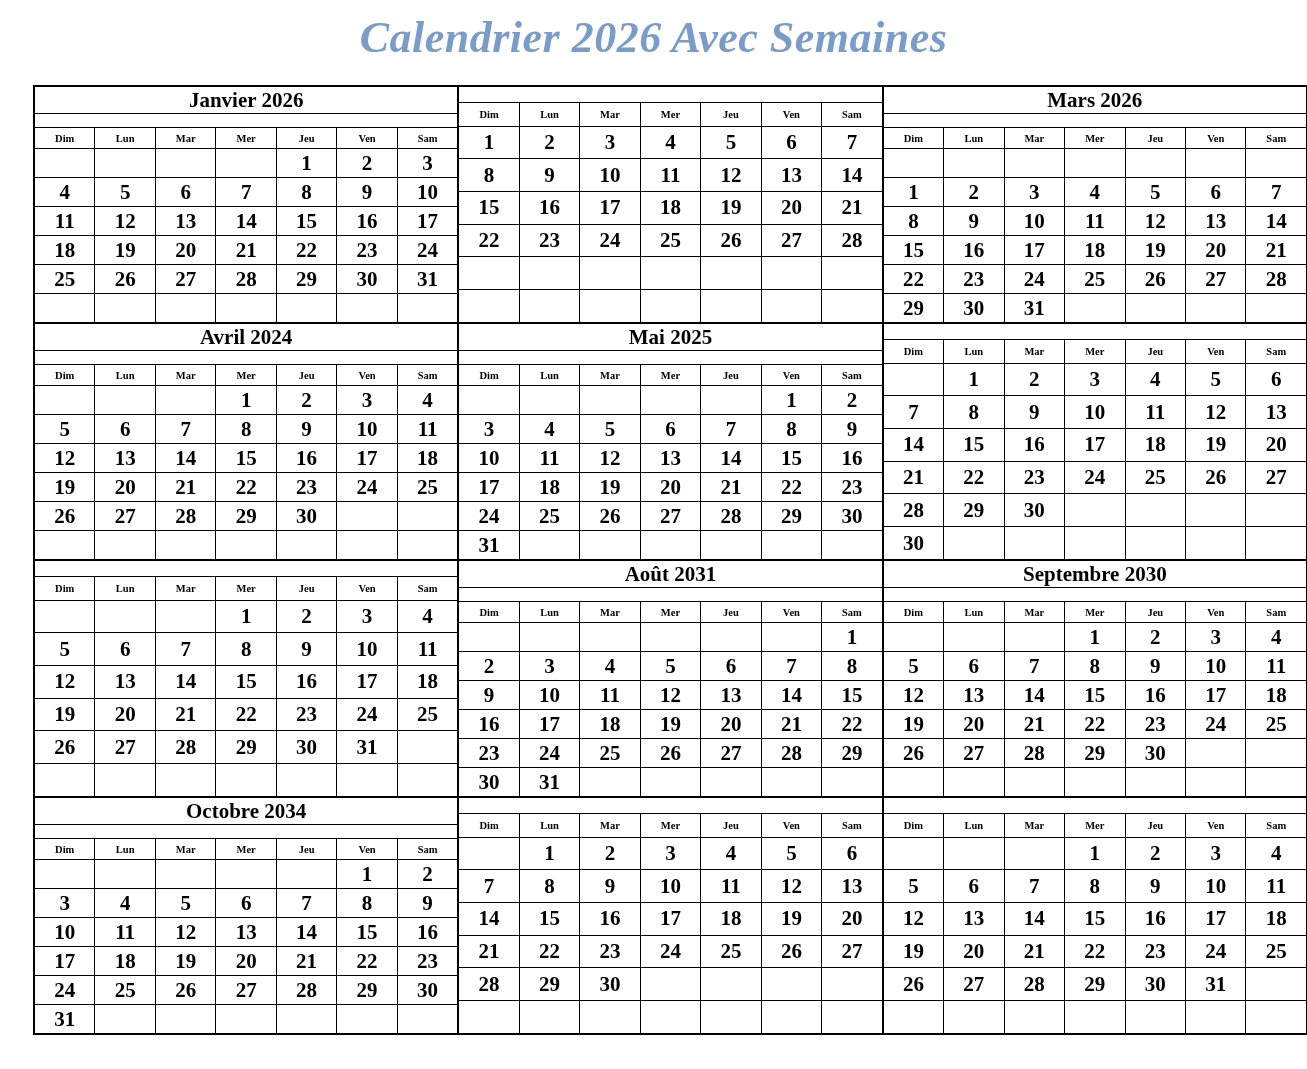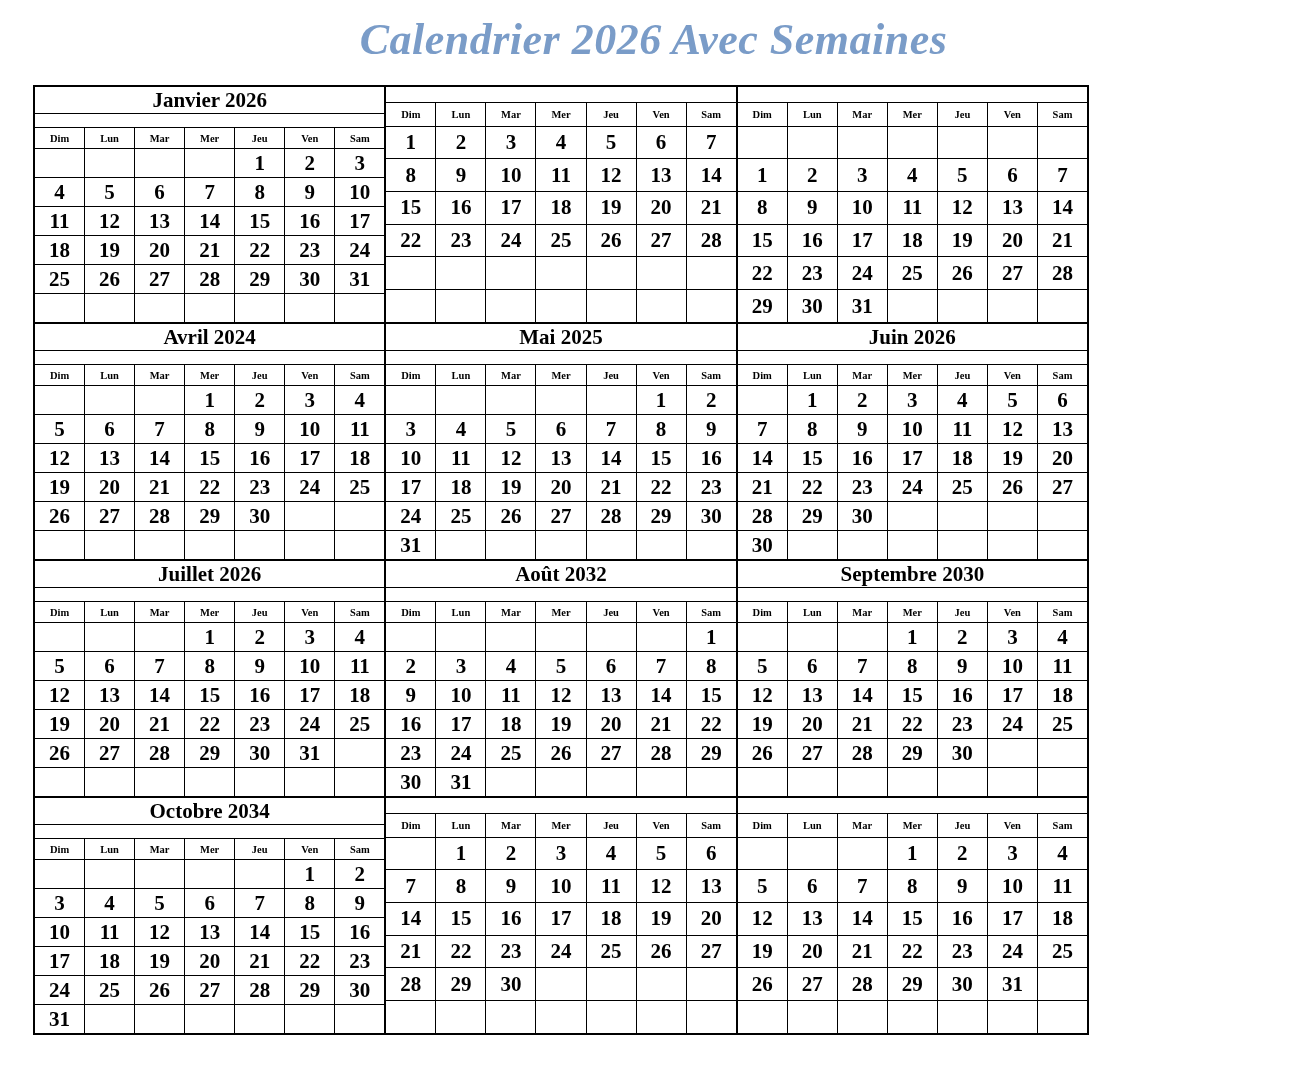--- a/index.html
+++ b/index.html
@@ -15,35 +15,35 @@
   }
   body {
     width: 1307px;
     height: 1069px;
     background: var(--bg-color);
     font-family: "Liberation Serif", serif;
     position: relative;
     overflow: hidden;
   }
   .page-title {
-    margin: 0;
-    padding-top: 16px;
+    margin: 6px;
+    padding-top: 8px;
     text-align: center;
     font-size: 44px;
     line-height: 1.1;
     font-weight: bold;
     font-style: italic;
     color: var(--title-color);
     letter-spacing: 0.5px;
   }
   .calendar-grid {
     position: absolute;
     left: 33px;
     top: 85px;
-    width: 1056px;
+    width: 1275px;
     display: grid;
     grid-template-columns: repeat(3, 1fr);
     border: 1px solid var(--border-color);
   }
   table.month {
     border-collapse: collapse;
     width: 100%;
     table-layout: fixed;
   }
   .month th, .month td {
@@ -218,20 +218,23 @@
           <td class="day"></td>
           <td class="day"></td>
           <td class="day"></td>
           <td class="day"></td>
         </tr>
       </tbody>
     </table>
     <table class="month">
       <tbody>
         <tr>
+          <th class="mtitle" colspan="7">Mars 2026</th>
+        </tr>
+        <tr>
           <td class="spacer" colspan="7"></td>
         </tr>
         <tr>
           <th class="wd">Dim</th>
           <th class="wd">Lun</th>
           <th class="wd">Mar</th>
           <th class="wd">Mer</th>
           <th class="wd">Jeu</th>
           <th class="wd">Ven</th>
           <th class="wd">Sam</th>
@@ -434,95 +437,89 @@
           <td class="day"></td>
           <td class="day"></td>
           <td class="day"></td>
           <td class="day"></td>
         </tr>
       </tbody>
     </table>
     <table class="month">
       <tbody>
         <tr>
-          <th class="mtitle" colspan="7">Juin 2026</th>
-        </tr>
-        <tr>
-          <td class="spacer" colspan="7"></td>
-        </tr>
-        <tr>
-          <th class="wd">Dim</th>
-          <th class="wd">Lun</th>
-          <th class="wd">Mar</th>
-          <th class="wd">Mer</th>
-          <th class="wd">Jeu</th>
-          <th class="wd">Ven</th>
-          <th class="wd">Sam</th>
-        </tr>
-        <tr>
-          <td class="day"></td>
-          <td class="day">1</td>
-          <td class="day">2</td>
-          <td class="day">3</td>
-          <td class="day">4</td>
-          <td class="day">5</td>
-          <td class="day">6</td>
-        </tr>
-        <tr>
-          <td class="day">7</td>
-          <td class="day">8</td>
-          <td class="day">9</td>
-          <td class="day">10</td>
-          <td class="day">11</td>
-          <td class="day">12</td>
-          <td class="day">13</td>
-        </tr>
-        <tr>
-          <td class="day">14</td>
-          <td class="day">15</td>
-          <td class="day">16</td>
-          <td class="day">17</td>
-          <td class="day">18</td>
-          <td class="day">19</td>
-          <td class="day">20</td>
-        </tr>
-        <tr>
-          <td class="day">21</td>
-          <td class="day">22</td>
-          <td class="day">23</td>
-          <td class="day">24</td>
-          <td class="day">25</td>
-          <td class="day">26</td>
-          <td class="day">27</td>
-        </tr>
-        <tr>
-          <td class="day">28</td>
-          <td class="day">29</td>
-          <td class="day">30</td>
-          <td class="day"></td>
-          <td class="day"></td>
-          <td class="day"></td>
-          <td class="day"></td>
-        </tr>
-        <tr>
-          <td class="day">30</td>
-          <td class="day"></td>
-          <td class="day"></td>
-          <td class="day"></td>
-          <td class="day"></td>
-          <td class="day"></td>
-          <td class="day"></td>
-        </tr>
-      </tbody>
-    </table>
-    <table class="month">
-      <tbody>
-        <tr>
-          <th class="mtitle" colspan="7">Juillet 2026</th>
-        </tr>
+          <td class="spacer" colspan="7"></td>
+        </tr>
+        <tr>
+          <th class="wd">Dim</th>
+          <th class="wd">Lun</th>
+          <th class="wd">Mar</th>
+          <th class="wd">Mer</th>
+          <th class="wd">Jeu</th>
+          <th class="wd">Ven</th>
+          <th class="wd">Sam</th>
+        </tr>
+        <tr>
+          <td class="day"></td>
+          <td class="day">1</td>
+          <td class="day">2</td>
+          <td class="day">3</td>
+          <td class="day">4</td>
+          <td class="day">5</td>
+          <td class="day">6</td>
+        </tr>
+        <tr>
+          <td class="day">7</td>
+          <td class="day">8</td>
+          <td class="day">9</td>
+          <td class="day">10</td>
+          <td class="day">11</td>
+          <td class="day">12</td>
+          <td class="day">13</td>
+        </tr>
+        <tr>
+          <td class="day">14</td>
+          <td class="day">15</td>
+          <td class="day">16</td>
+          <td class="day">17</td>
+          <td class="day">18</td>
+          <td class="day">19</td>
+          <td class="day">20</td>
+        </tr>
+        <tr>
+          <td class="day">21</td>
+          <td class="day">22</td>
+          <td class="day">23</td>
+          <td class="day">24</td>
+          <td class="day">25</td>
+          <td class="day">26</td>
+          <td class="day">27</td>
+        </tr>
+        <tr>
+          <td class="day">28</td>
+          <td class="day">29</td>
+          <td class="day">30</td>
+          <td class="day"></td>
+          <td class="day"></td>
+          <td class="day"></td>
+          <td class="day"></td>
+        </tr>
+        <tr>
+          <td class="day">30</td>
+          <td class="day"></td>
+          <td class="day"></td>
+          <td class="day"></td>
+          <td class="day"></td>
+          <td class="day"></td>
+          <td class="day"></td>
+        </tr>
+      </tbody>
+    </table>
+    <table class="month">
+      <tbody>
         <tr>
           <td class="spacer" colspan="7"></td>
         </tr>
         <tr>
           <th class="wd">Dim</th>
           <th class="wd">Lun</th>
           <th class="wd">Mar</th>
           <th class="wd">Mer</th>
           <th class="wd">Jeu</th>
           <th class="wd">Ven</th>
@@ -580,21 +577,21 @@
           <td class="day"></td>
           <td class="day"></td>
           <td class="day"></td>
           <td class="day"></td>
         </tr>
       </tbody>
     </table>
     <table class="month">
       <tbody>
         <tr>
-          <th class="mtitle" colspan="7">Août 2032</th>
+          <th class="mtitle" colspan="7">Août 2031</th>
         </tr>
         <tr>
           <td class="spacer" colspan="7"></td>
         </tr>
         <tr>
           <th class="wd">Dim</th>
           <th class="wd">Lun</th>
           <th class="wd">Mar</th>
           <th class="wd">Mer</th>
           <th class="wd">Jeu</th>

